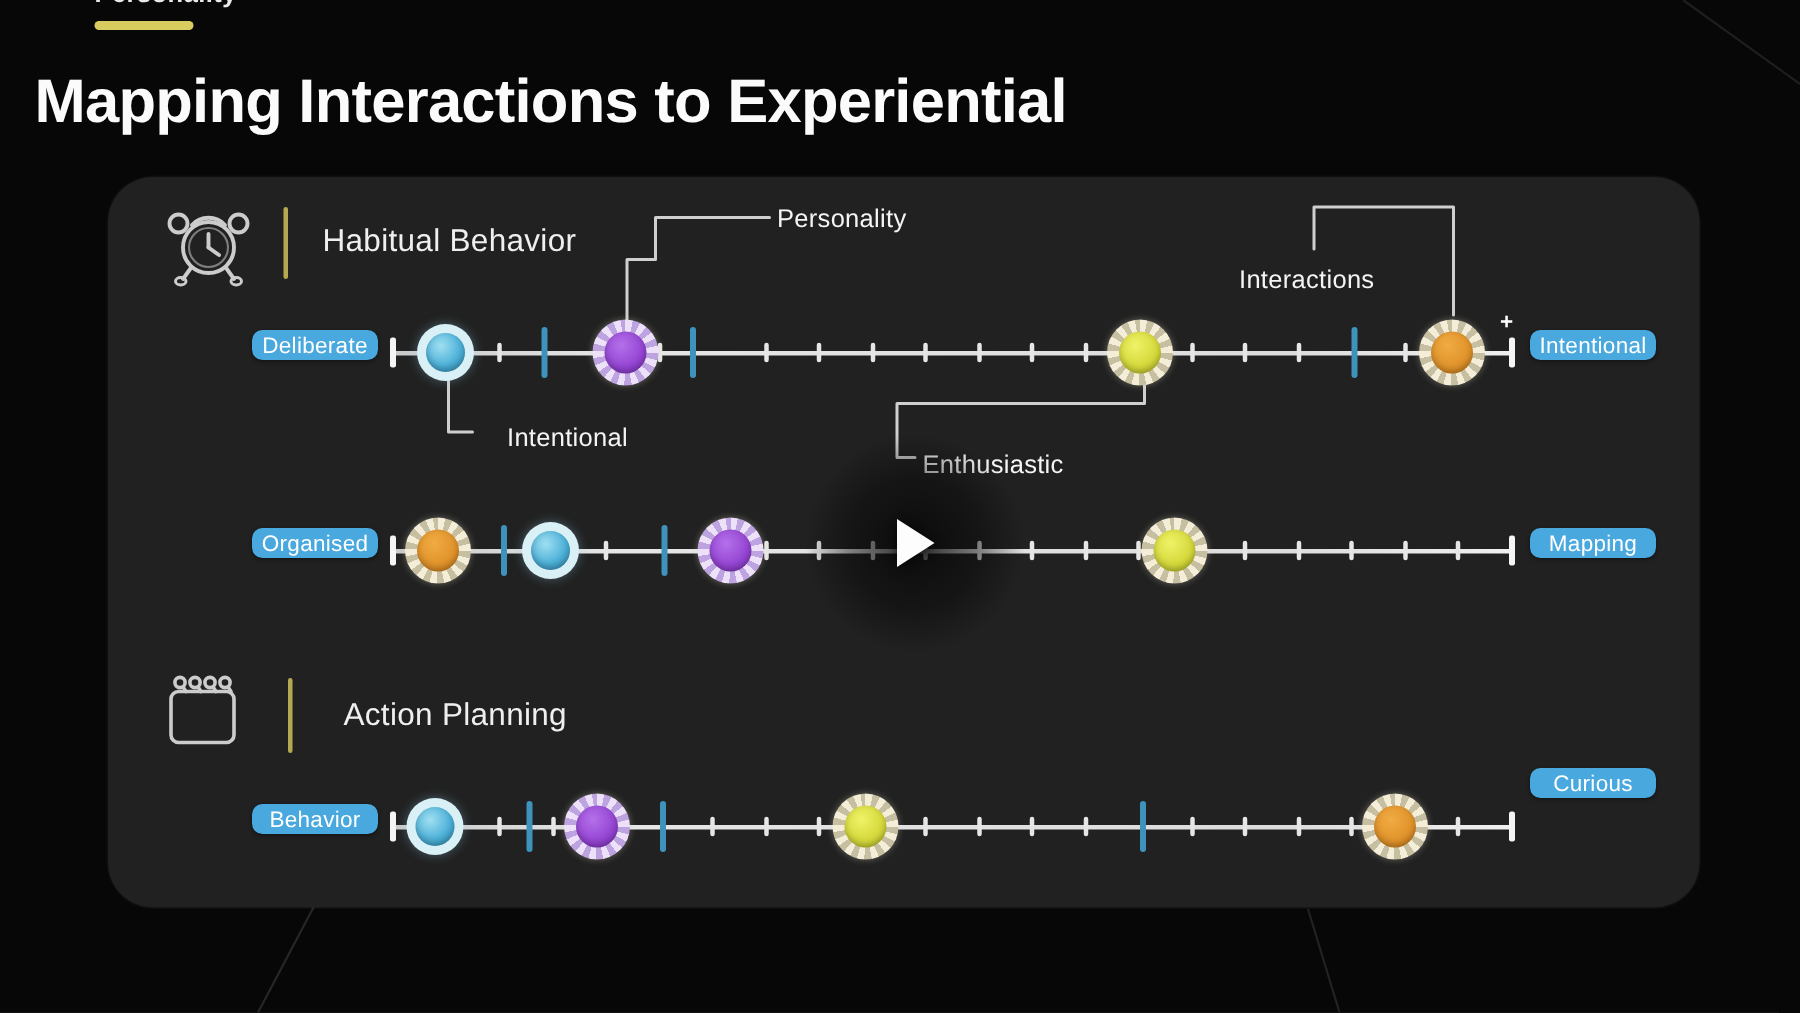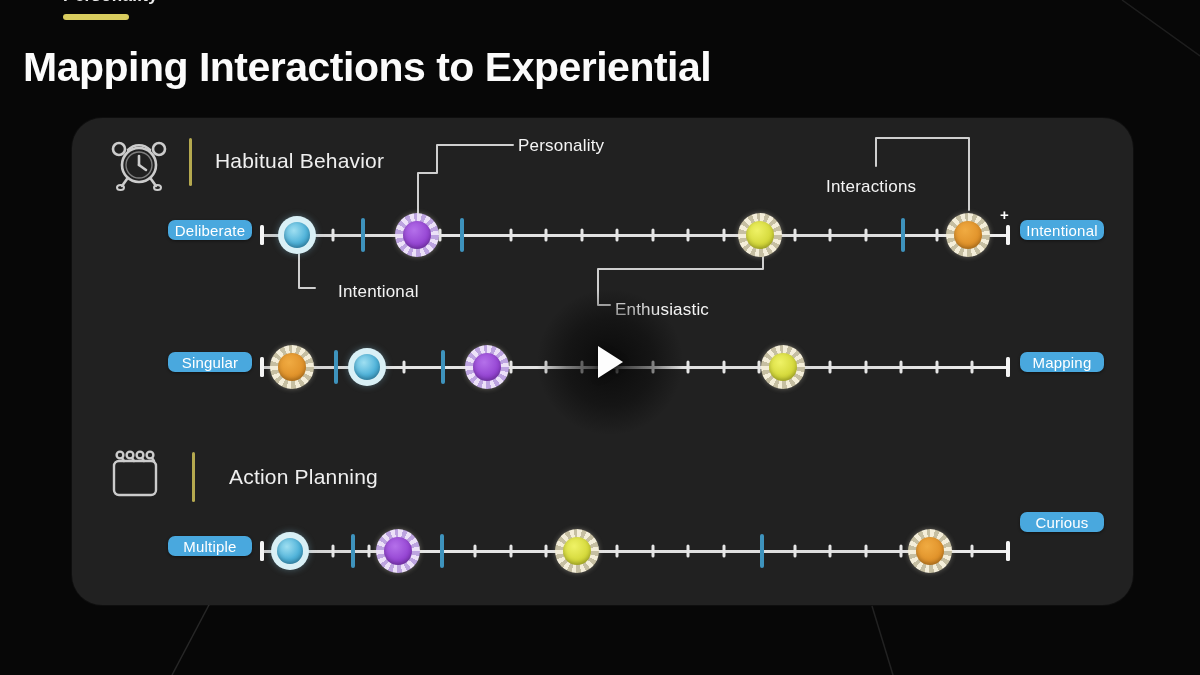--- a/index.html
+++ b/index.html
@@ -145,21 +145,21 @@
         </div>
         <div class="dot dot-fuzzy ring-cream" style="left: 94.6%;">
           <div class="dot-core core-orange"></div>
         </div>
       </div>
     <span class="plus-marker" style="left:928px;top:88px">+</span>
     <div class="badge badge-right" style="top:102px">Intentional</div>
   </div>
 
   <div>
-    <div class="badge badge-left" style="top:234px">Singular</div>
+    <div class="badge badge-left" style="top:234px">Organised</div>
     <div class="scale-area" style="top:249px">
         <div class="scale-line"></div>
         <div class="tick tick-end" style="left: 0%;"></div>
         <div class="tick tick-end" style="left: 100%;"></div>
         <div class="tick" style="left: 19.0476%;"></div>
         <div class="tick" style="left: 33.3333%;"></div>
         <div class="tick" style="left: 38.0952%;"></div>
         <div class="tick" style="left: 42.8571%;"></div>
         <div class="tick" style="left: 47.619%;"></div>
         <div class="tick" style="left: 52.381%;"></div>
@@ -197,21 +197,21 @@
     <circle cx="40" cy="7" r="3.4"></circle>
     <path d="M12 10 L14 13"></path>
     <path d="M22 10 L24 13"></path>
     <path d="M32 10 L34 13"></path>
     <path d="M42 10 L44 13"></path>
   </svg>
   <div class="section-bar" style="left:120px;top:334px;height:50px"></div>
   <div class="section-label" style="left:157px;top:347px">Action Planning</div>
 
   <div>
-    <div class="badge badge-left" style="top:418px">Multiple</div>
+    <div class="badge badge-left" style="top:418px">Behavior</div>
     <div class="scale-area" style="top:433px">
         <div class="scale-line"></div>
         <div class="tick tick-end" style="left: 0%;"></div>
         <div class="tick tick-end" style="left: 100%;"></div>
         <div class="tick" style="left: 9.52381%;"></div>
         <div class="tick" style="left: 14.2857%;"></div>
         <div class="tick" style="left: 28.5714%;"></div>
         <div class="tick" style="left: 33.3333%;"></div>
         <div class="tick" style="left: 38.0952%;"></div>
         <div class="tick" style="left: 47.619%;"></div>

